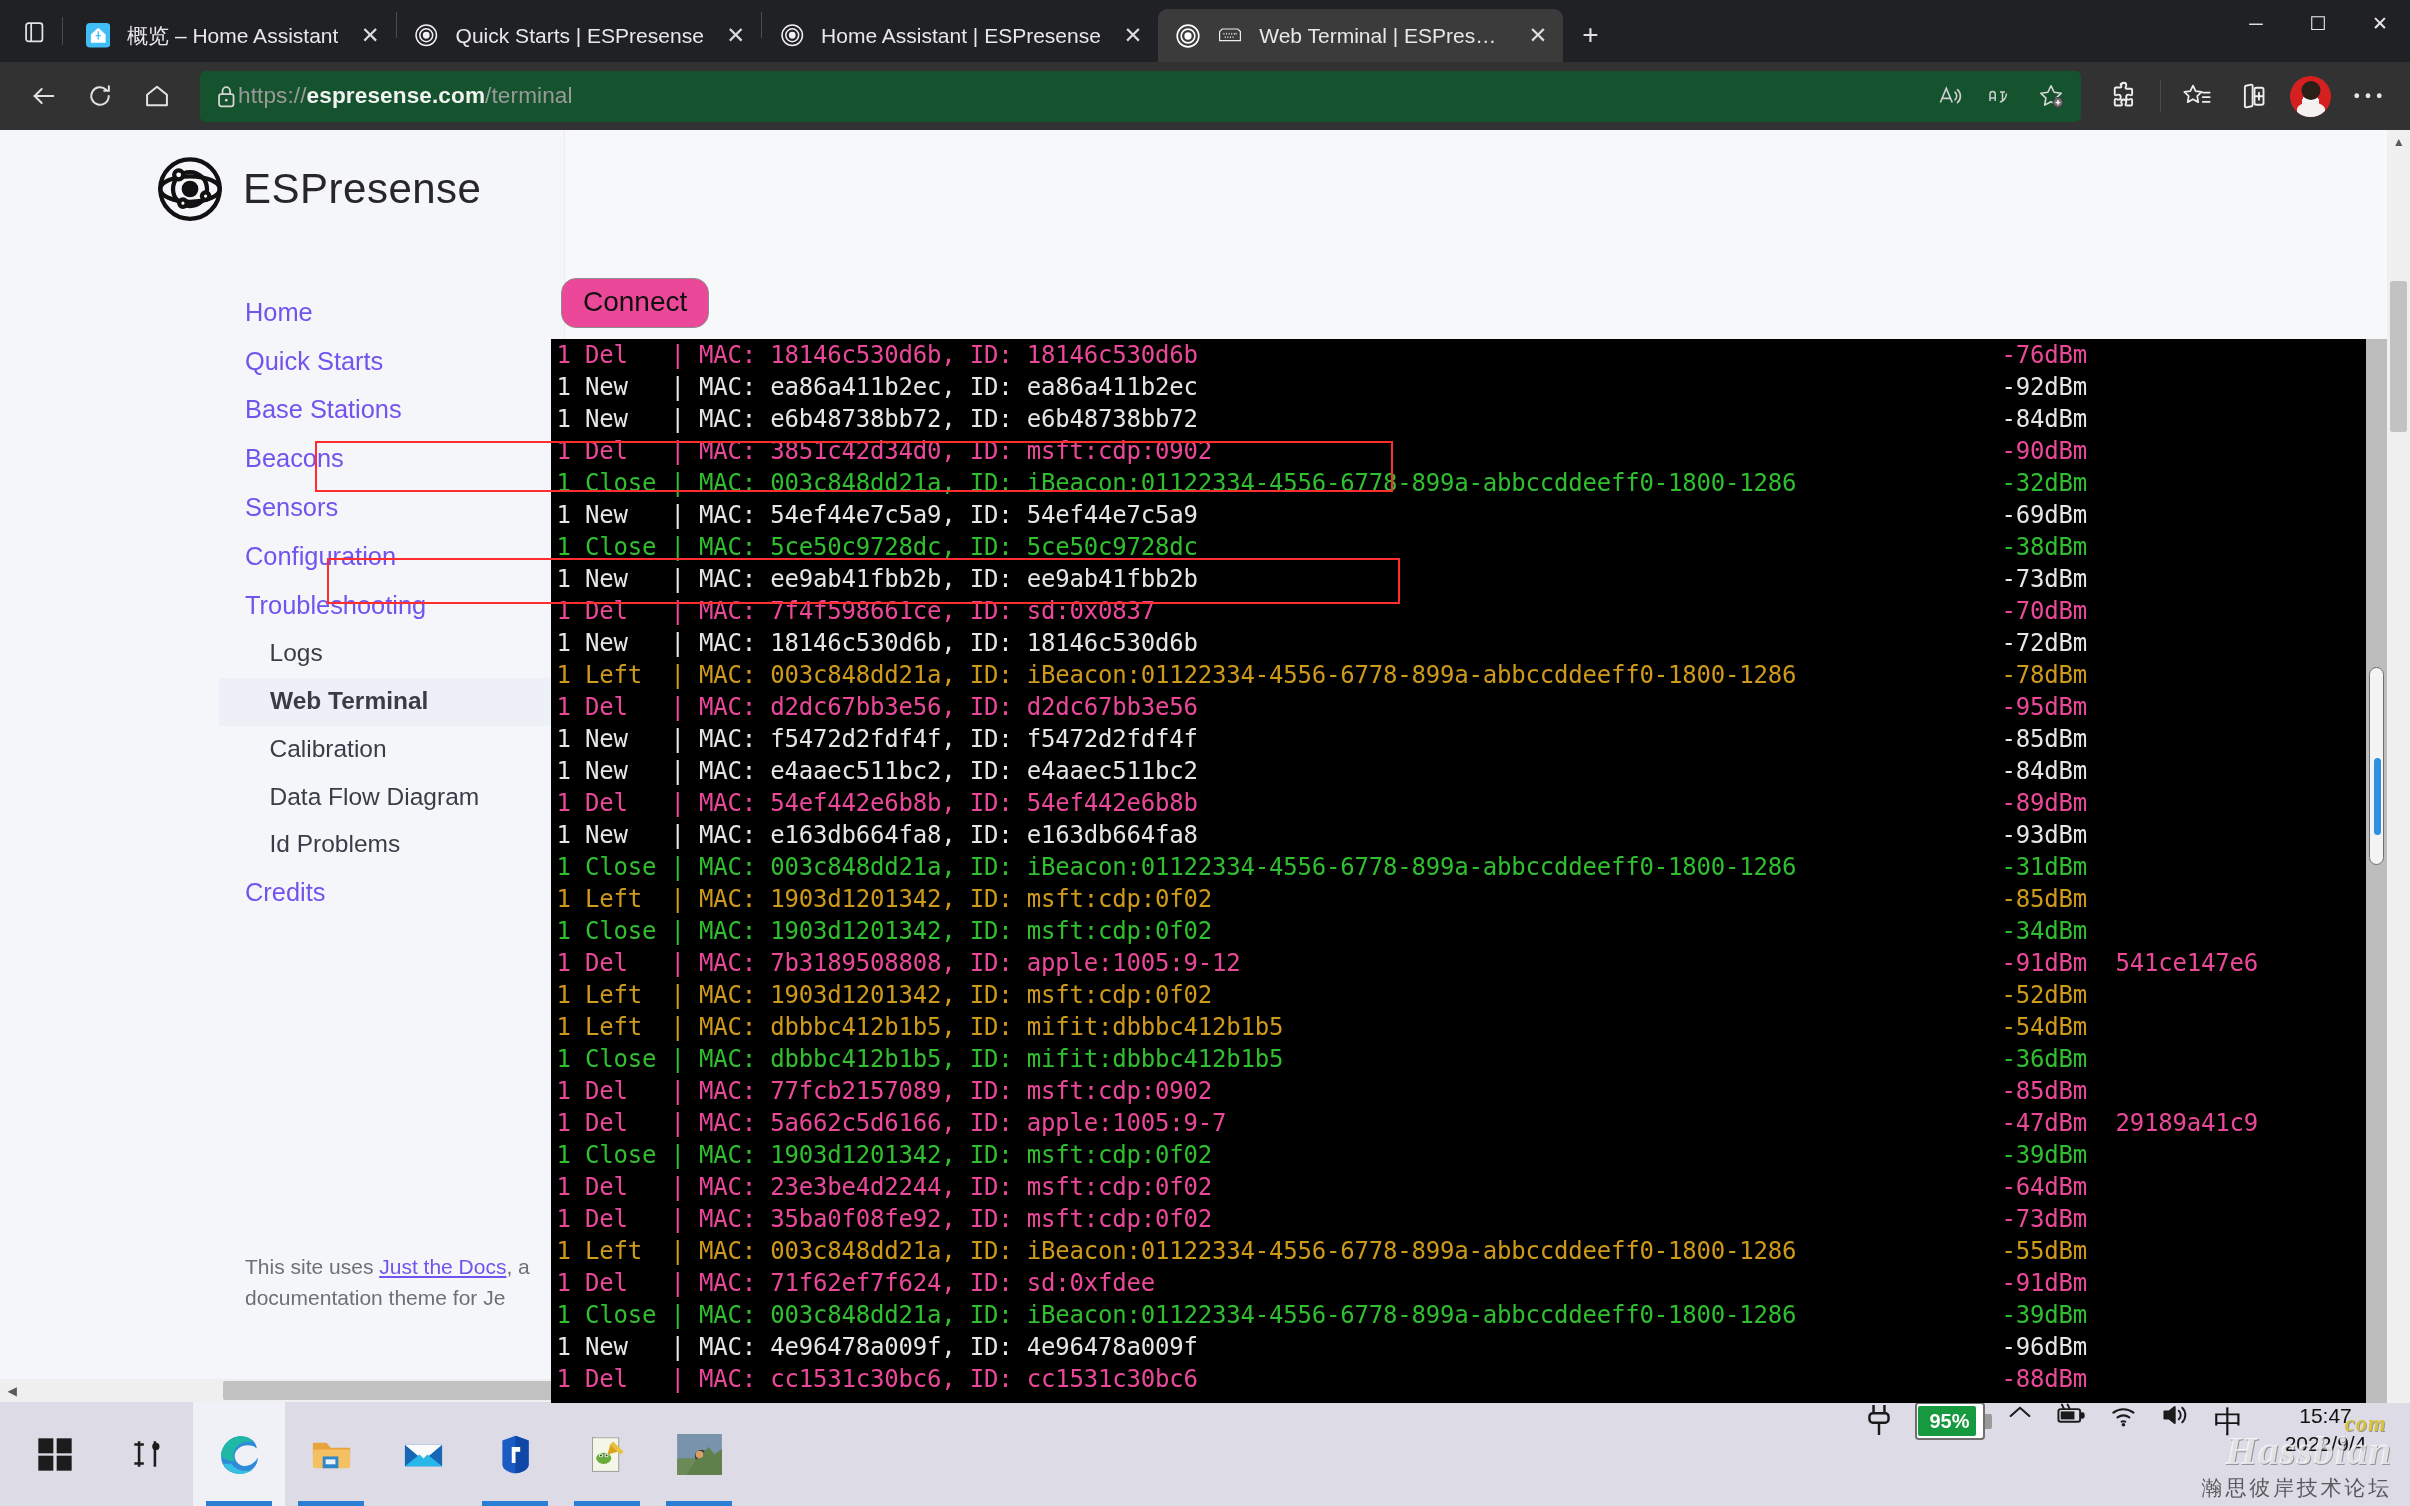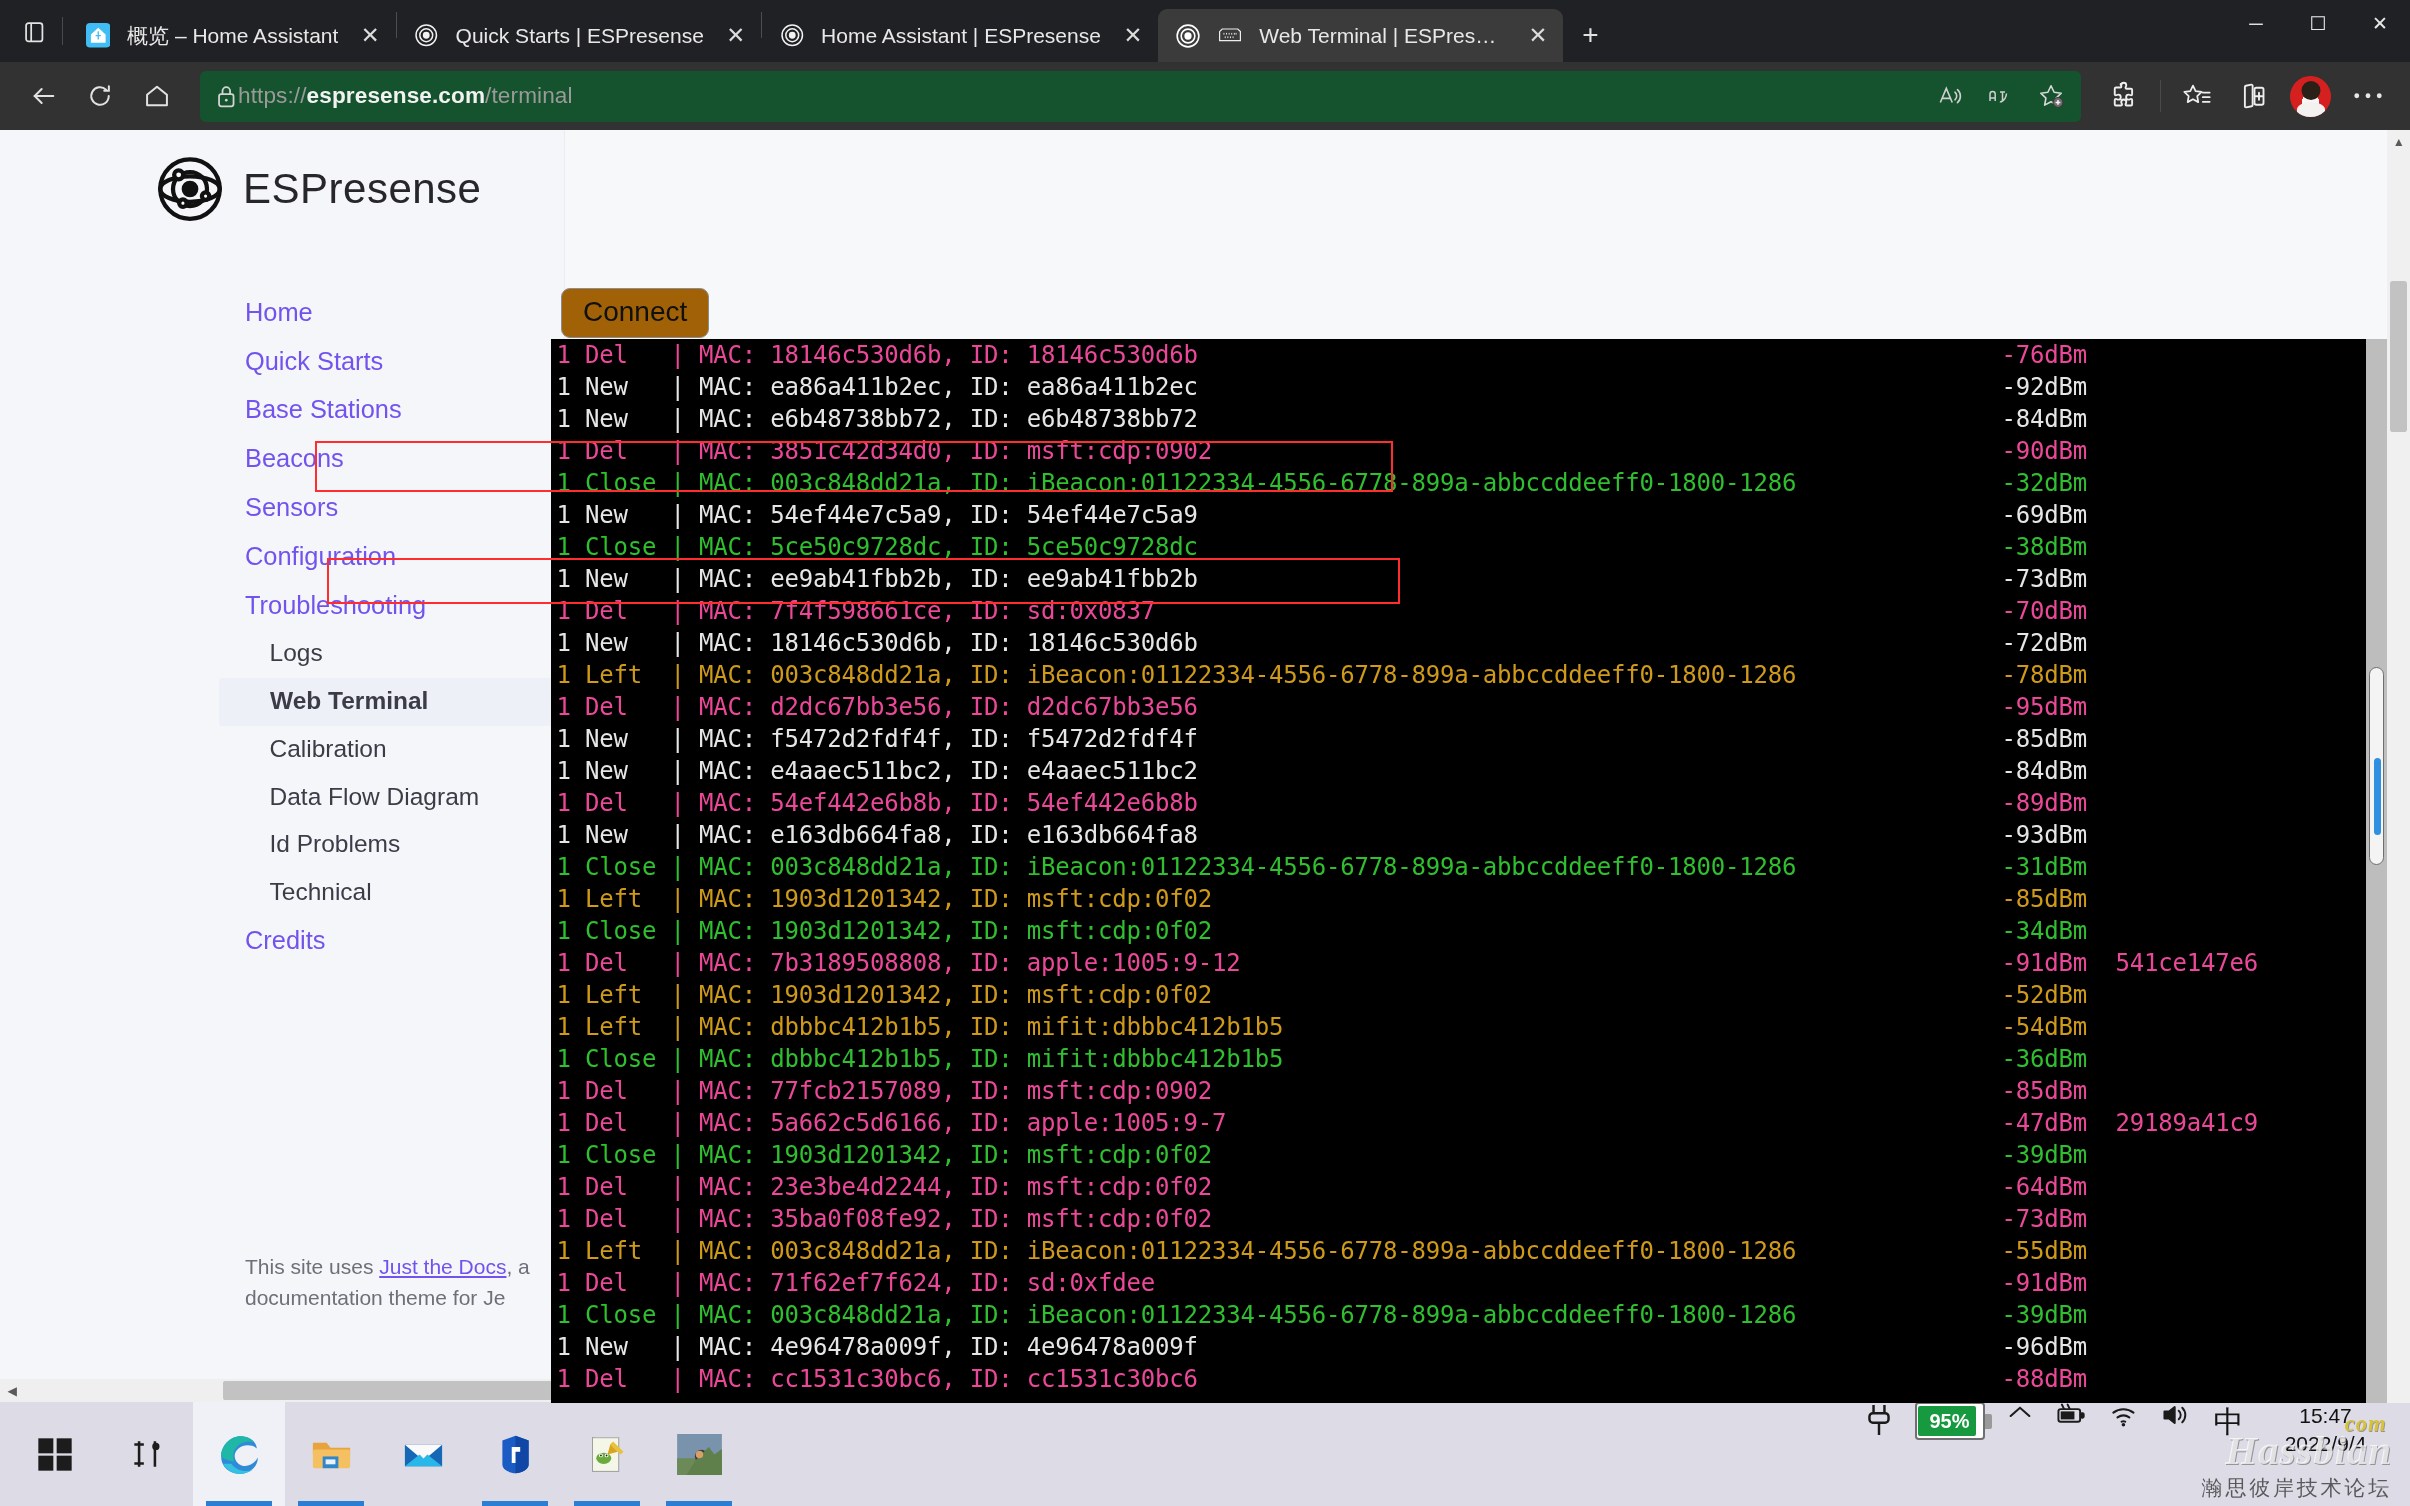--- a/index.html
+++ b/index.html
@@ -146,24 +146,24 @@
   }
   .footer-note {
     position:absolute; left:245px; bottom:90px;
     font-size: 21px; color:#6e6f78; line-height:1.45;
     width: 395px;
   }
   .footer-note a { color:#7253ed; }
 
   .connect-btn {
     position:absolute;
-    left: 561px; top: 158px;
-    background: #a16207;
+    left: 561px; top: 148px;
+    background: #ec4899;
     border:0.9px solid #8d8d8d;
-    border-radius:9px;
+    border-radius:15px;
     font-size: 28px;
     color:#101010;
     padding: 6.6px 21px 9.4px 21px;
     font-family:"Liberation Sans", sans-serif;
     z-index: 30;
   }
 
   
   .terminal-outer{
     position:absolute;
@@ -501,21 +501,20 @@
         <a href="#">Base Stations</a>
         <a href="#">Beacons</a>
         <a href="#">Sensors</a>
         <a href="#">Configuration</a>
         <a href="#">Troubleshooting</a>
         <a href="#" class="sub">Logs</a>
         <a href="#" class="sub active">Web Terminal</a>
         <a href="#" class="sub">Calibration</a>
         <a href="#" class="sub">Data Flow Diagram</a>
         <a href="#" class="sub">Id Problems</a>
-        <a href="#" class="sub">Technical</a>
         <a href="#">Credits</a>
       </nav>
 
       <div class="footer-note">
         <span>This site uses </span><a href="#">Just the Docs</a><span>, a documentation theme for Je</span>
       </div>
     </div>
   </div>
 
   <div class="connect-btn">Connect</div>

